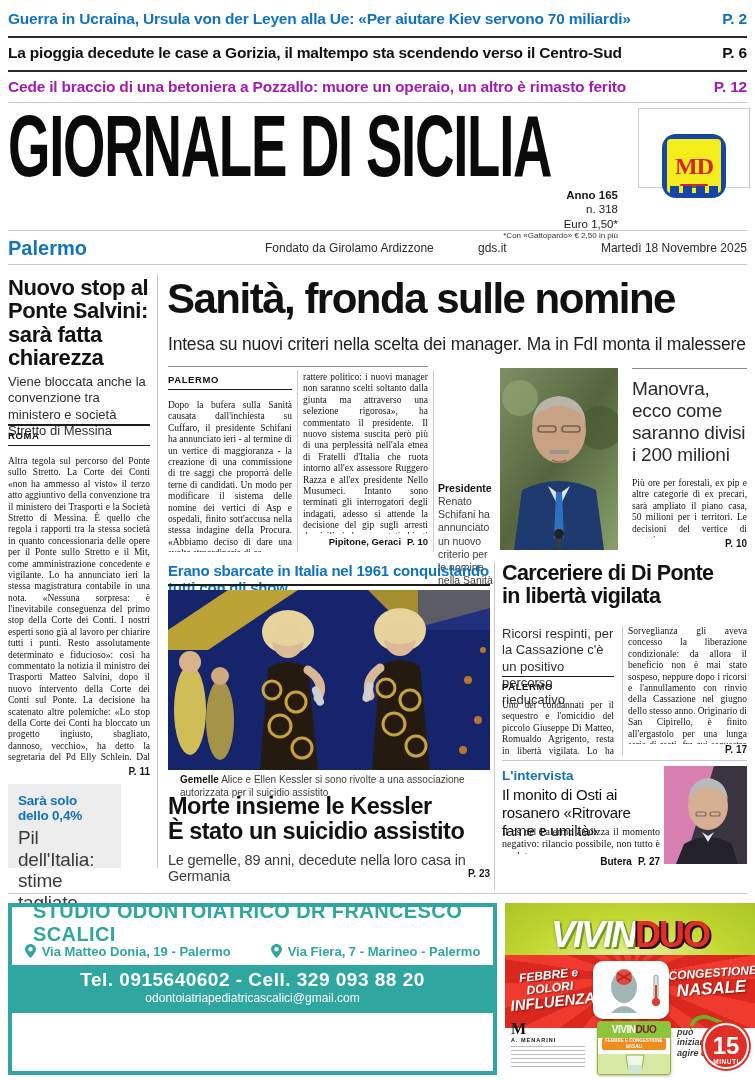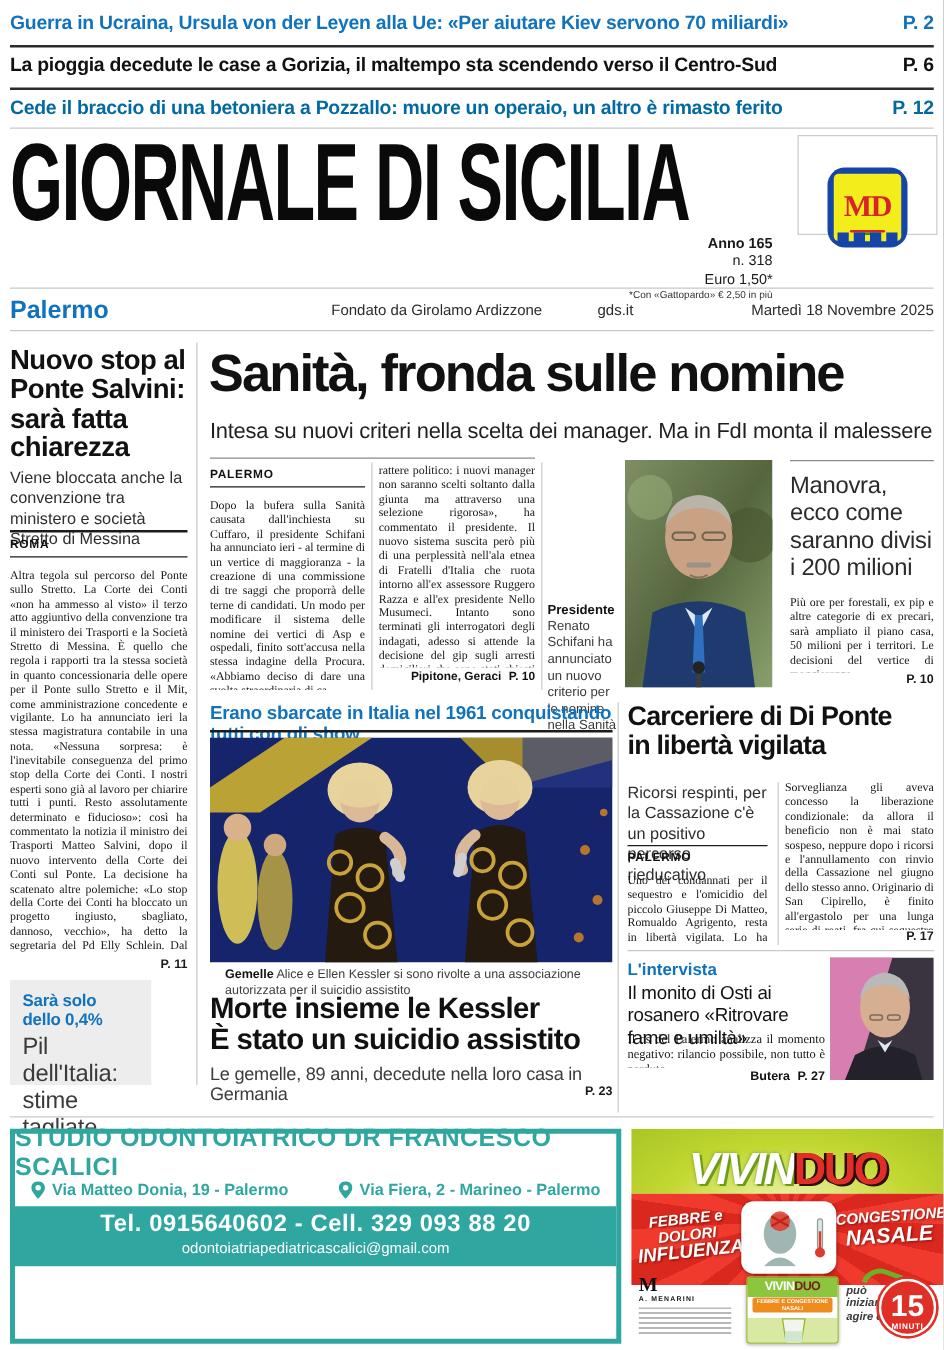--- a/index.html
+++ b/index.html
@@ -4,21 +4,21 @@
 <style>
   * { margin:0; padding:0; box-sizing:border-box; }
   html,body { background:#888; }
   .page {
     position:relative; width:755px; height:1080px; background:#fff;
     margin:0 auto; overflow:hidden;
     font-family:"Liberation Sans", sans-serif; color:#111;
   }
   .abs { position:absolute; }
   .blue { color:#1173bd; }
-  .gray { color:#0369a1; }
+  .gray { color:#a21caf; }
 
   
   .strip-row { left:8px; width:739px; display:flex; justify-content:space-between; align-items:baseline;
     font-size:15.5px; font-weight:bold; letter-spacing:-0.2px; }
   .hr { background:#2b2b2b; height:2px; }
   .hr-light { background:#c9c9c9; height:1px; }
 
   
   .masthead-title { font-size:88px; font-weight:bold; letter-spacing:-2px; line-height:0.82;
     transform:scale(0.62,1.0); transform-origin:left top; white-space:nowrap; color:#0a0a0a; }
@@ -56,27 +56,27 @@
   .kess-kicker { font-size:15px; font-weight:bold; color:#1173bd; letter-spacing:-0.2px; }
   .kess-head { font-size:23.5px; font-weight:bold; line-height:1.08; letter-spacing:-0.5px; }
   .kess-sub { font-size:14.5px; color:#3c3c3c; letter-spacing:-0.2px; }
   .dm-head { font-size:21.5px; font-weight:bold; line-height:1.08; letter-spacing:-0.6px; }
   .int-kicker { font-size:13.5px; font-weight:bold; color:#1173bd; }
   .int-title { font-size:15px; font-weight:normal; line-height:1.2; letter-spacing:-0.2px; }
 
   
   .ad-dental { border:4px solid #2fa7a0; background:#fff; }
   .ad-dent-title { height:31px; display:flex; align-items:center; justify-content:center;
-    color:#2fa7a0; font-weight:bold; font-size:20px; letter-spacing:0.4px; }
+    color:#2fa7a0; font-weight:bold; font-size:20px; letter-spacing:0.4px;padding-left:21px; }
   .ad-dent-band { background:#2fa7a0; height:76px; display:flex; flex-direction:column; justify-content:center; padding-left:148px; gap:3px; }
   .svc { display:flex; align-items:center; gap:8px; color:#fff; font-weight:bold; font-size:16px; letter-spacing:0.3px; }
   .svc i { width:11px; height:11px; background:#fff; display:inline-block; }
   .ad-dent-addr { height:27px; display:flex; align-items:center; justify-content:center; gap:40px;
     color:#2fa7a0; font-weight:bold; font-size:13px; }
-  .addr-item { display:flex; align-items:flex-end; gap:6px; }
+  .addr-item { display:flex; align-items:flex-start; gap:6px; }
   .ad-dent-tel { background:#2fa7a0; height:48px; color:#fff; text-align:center; padding-top:4px; }
   .tel-big { font-size:19px; font-weight:bold; letter-spacing:0.5px; }
   .tel-mail { font-size:12px; }
 
   
   .ad-vivin { overflow:hidden; background:#fff; }
   .viv-green { position:absolute; left:0; top:0; right:0; height:52px;
     background:radial-gradient(ellipse at 50% 120%, #eef6b5 0%, #c3d832 55%, #a9c525 100%); }
   .viv-red { position:absolute; left:0; top:52px; right:0; height:73px;
     background:repeating-conic-gradient(from -8deg at 50% 30%, #ef3a2d 0deg 11deg, #da281e 11deg 22deg); }
@@ -333,21 +333,21 @@
       <span class="addr-item">
         <svg width="11" height="14" viewBox="0 0 11 14">
             <path d="M5.5,0 C8.5,0 11,2.3 11,5.2 C11,8.6 5.5,14 5.5,14 C5.5,14 0,8.6 0,5.2 C0,2.3 2.5,0 5.5,0 Z M5.5,3 A2.2,2.2 0 1,0 5.5,7.4 A2.2,2.2 0 1,0 5.5,3 Z" fill="#2fa7a0"></path>
           </svg>
         <span>Via Matteo Donia, 19 - Palermo</span>
       </span>
       <span class="addr-item">
         <svg width="11" height="14" viewBox="0 0 11 14">
             <path d="M5.5,0 C8.5,0 11,2.3 11,5.2 C11,8.6 5.5,14 5.5,14 C5.5,14 0,8.6 0,5.2 C0,2.3 2.5,0 5.5,0 Z M5.5,3 A2.2,2.2 0 1,0 5.5,7.4 A2.2,2.2 0 1,0 5.5,3 Z" fill="#2fa7a0"></path>
           </svg>
-        <span>Via Fiera, 2 - Marineo - Palermo</span>
+        <span>Via Fiera, 7 - Marineo - Palermo</span>
       </span>
     </div>
     <div class="ad-dent-tel">
       <div class="tel-big">Tel. 0915640602 - Cell. 329 093 88 20</div>
       <div class="tel-mail">odontoiatriapediatricascalici@gmail.com</div>
     </div>
   </div>
 
   <div class="abs ad-vivin" style="left:505px; top:903px; width:250px; height:194px;">
     <div class="viv-green"></div>

